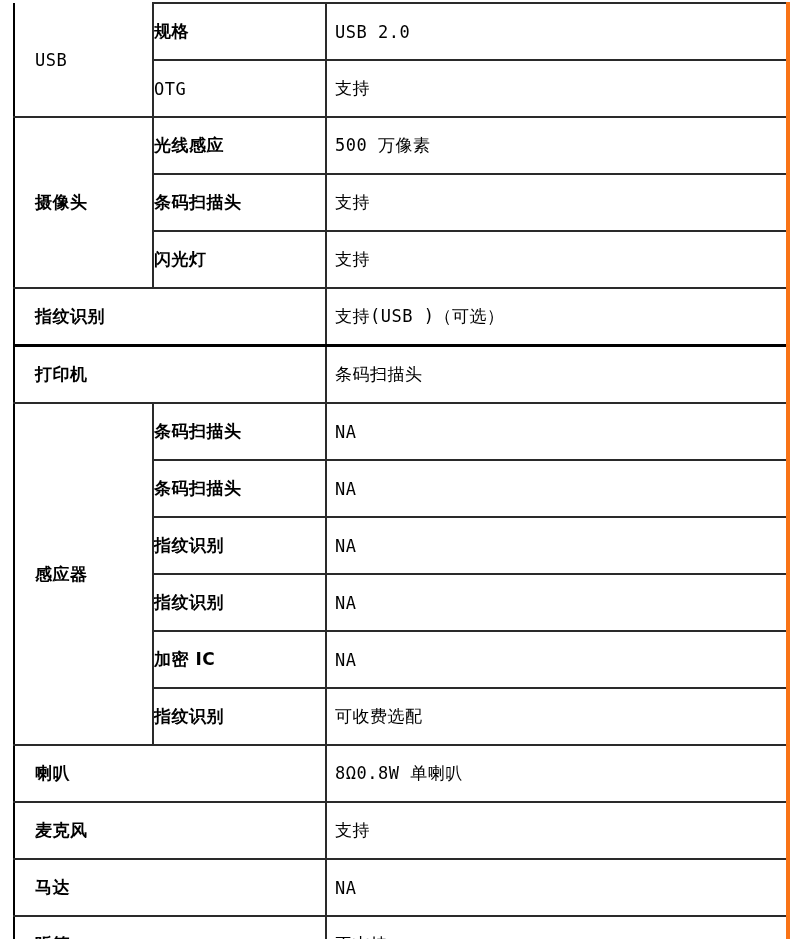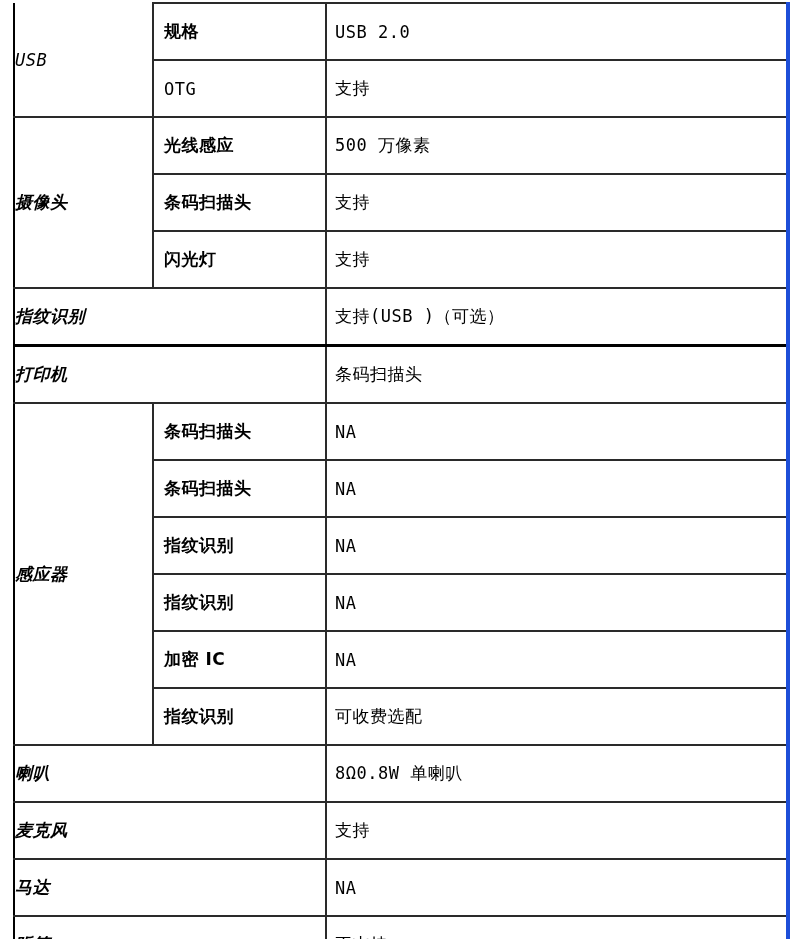--- a/index.html
+++ b/index.html
@@ -20,41 +20,41 @@
     border: 2px solid #2a2a2a;
     height: 53px;
     vertical-align: middle;
     color: #000000;
     font-size: 17px;
     letter-spacing: 0.5px;
     overflow: hidden;
     white-space: nowrap;
   }
   
-  td.c1, td.c12 { padding-left: 0; font-style: italic; }
-  td.c2 { padding-left: 10px; }
+  td.c1, td.c12 { padding-left: 20px; }
+  td.c2 { padding-left: 0; }
   td.c3 { padding-left: 8px; }
   
   td.label {
     font-weight: bold;
     font-family: "DejaVu Sans", "Liberation Sans", sans-serif;
   }
   
   td.label.latin {
     font-weight: normal;
     font-family: "DejaVu Sans Mono", "Liberation Mono", monospace;
   }
   
   td.value {
     font-weight: normal;
     font-family: "DejaVu Sans Mono", "Liberation Mono", monospace;
   }
   
   td.c1, td.c12 { border-left: 2.5px solid #000000; }
-  td.c3 { border-right: 4px solid #1d4ed8; }
+  td.c3 { border-right: 4px solid #f97316; }
   td.no-top { border-top: none; }
   tr.last td { border-bottom: none; }
   
   tr.thick td { border-bottom: 3.5px solid #000000; }
 </style>
 </head>
 <body>
 
 <table class="spec">
   <colgroup>

